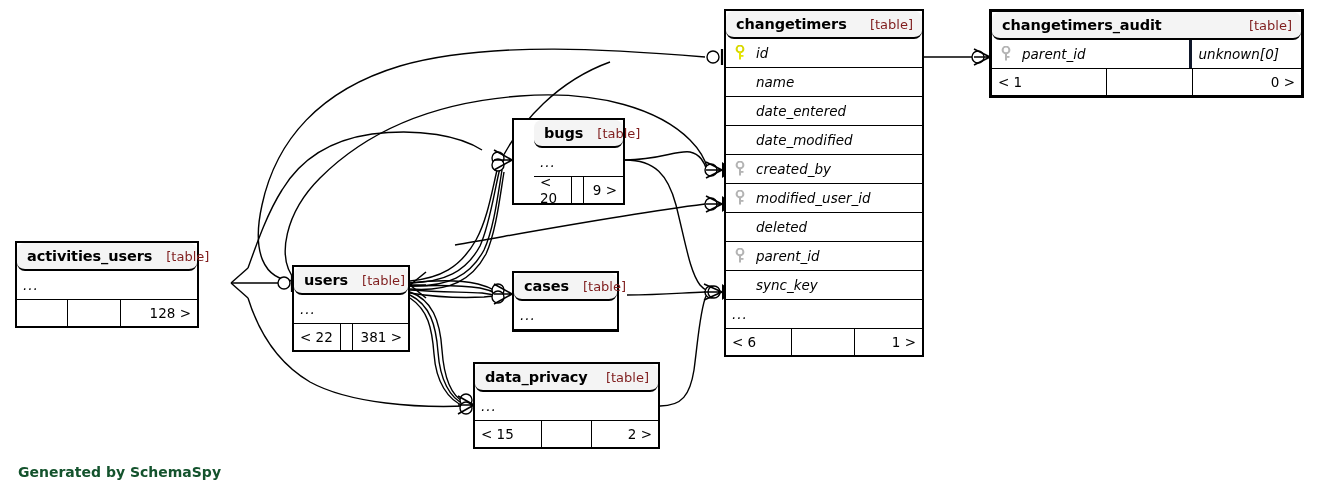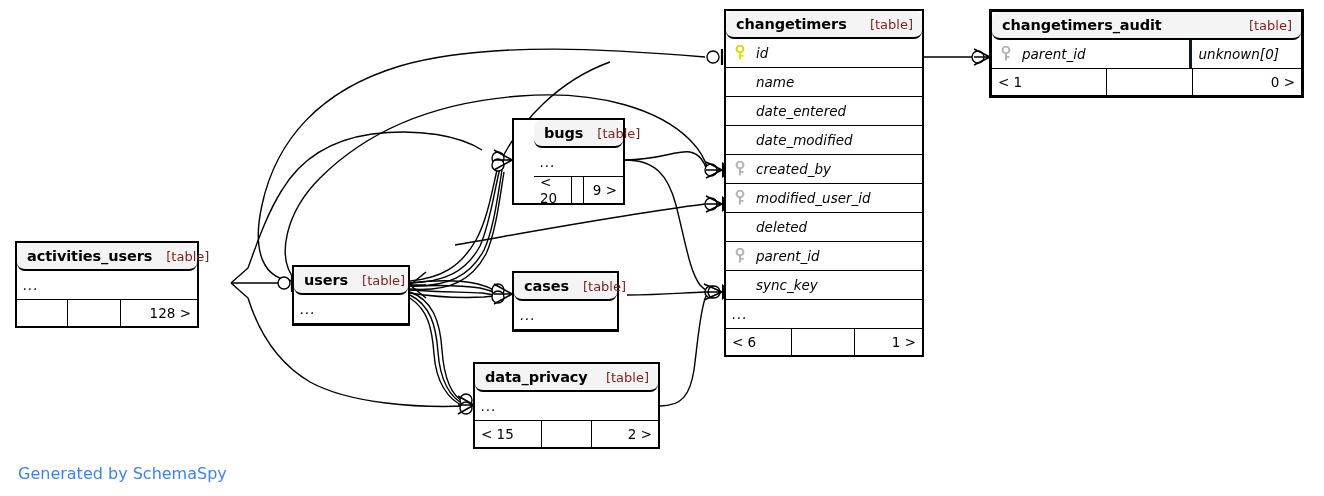--- a/index.html
+++ b/index.html
@@ -119,23 +119,24 @@
     border-right: 1px solid #000000;
   }
   .foot .f-right {
     justify-content: flex-end;
     padding-right: 6px;
   }
   .credit {
     position: absolute;
     left: 18px;
     top: 464px;
-    font-size: 16px;
-    color: #3b82f6;
+    font-size: 14px;
+    color: #14532d;
     z-index: 6;
+    font-weight: bold;
   }
   svg.keyicon {
     display: block;
   }
 </style>
 </head>
 <body>
 
 <div id="canvas">
 
@@ -350,20 +351,25 @@
       <div class="f-right" style="width:42%">128 &gt;</div>
     </div>
   </div>
 
   <div class="tbl" style="left:292px; top:241px; width:118px;margin-top:24px;">
     <div class="tbl-head">
       <span class="tbl-name">users</span>
       <span class="tbl-kind">[table]</span>
     </div>
     <div class="col-row ellipsis">...</div>
+    <div class="foot">
+      <div class="f-left" style="width:40%">&lt; 22</div>
+      <div class="f-mid" style="width:12%"></div>
+      <div class="f-right" style="width:48%">381 &gt;</div>
+    </div>
   </div>
 
   <div class="tbl" style="left:512px; top:118px; width:113px;padding-left:20px;">
     <div class="tbl-head">
       <span class="tbl-name">bugs</span>
       <span class="tbl-kind">[table]</span>
     </div>
     <div class="col-row ellipsis">...</div>
     <div class="foot">
       <div class="f-left" style="width:42%">&lt; 20</div>

